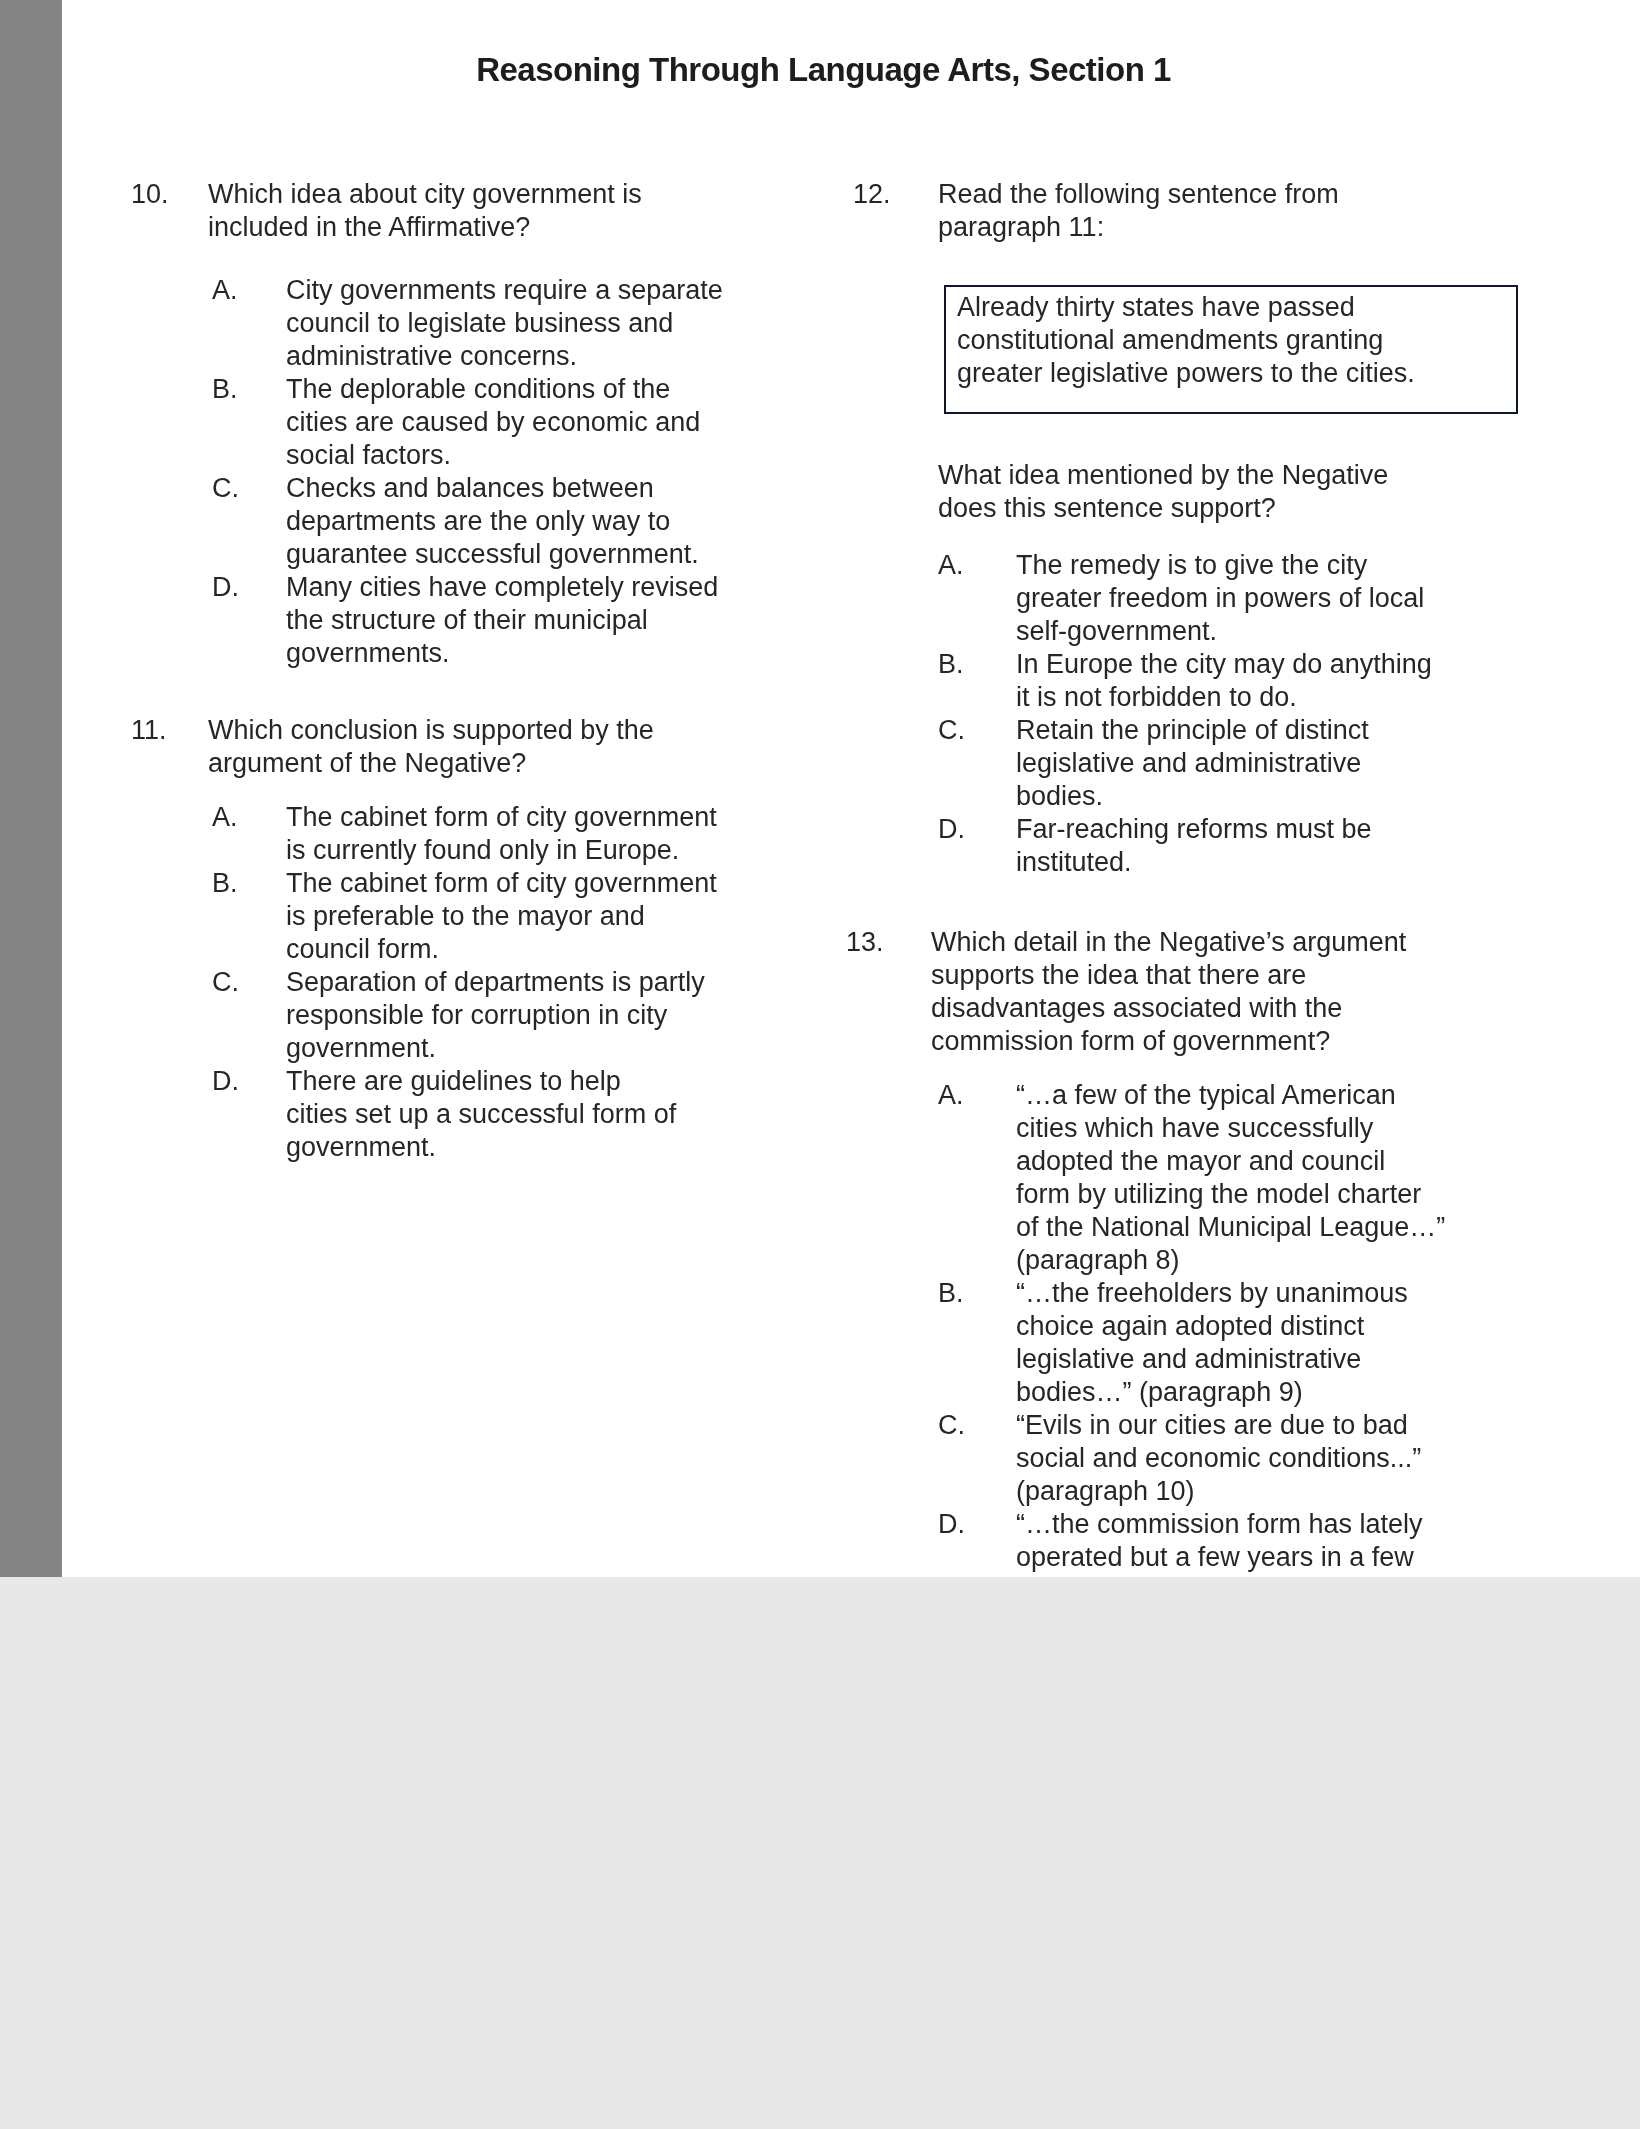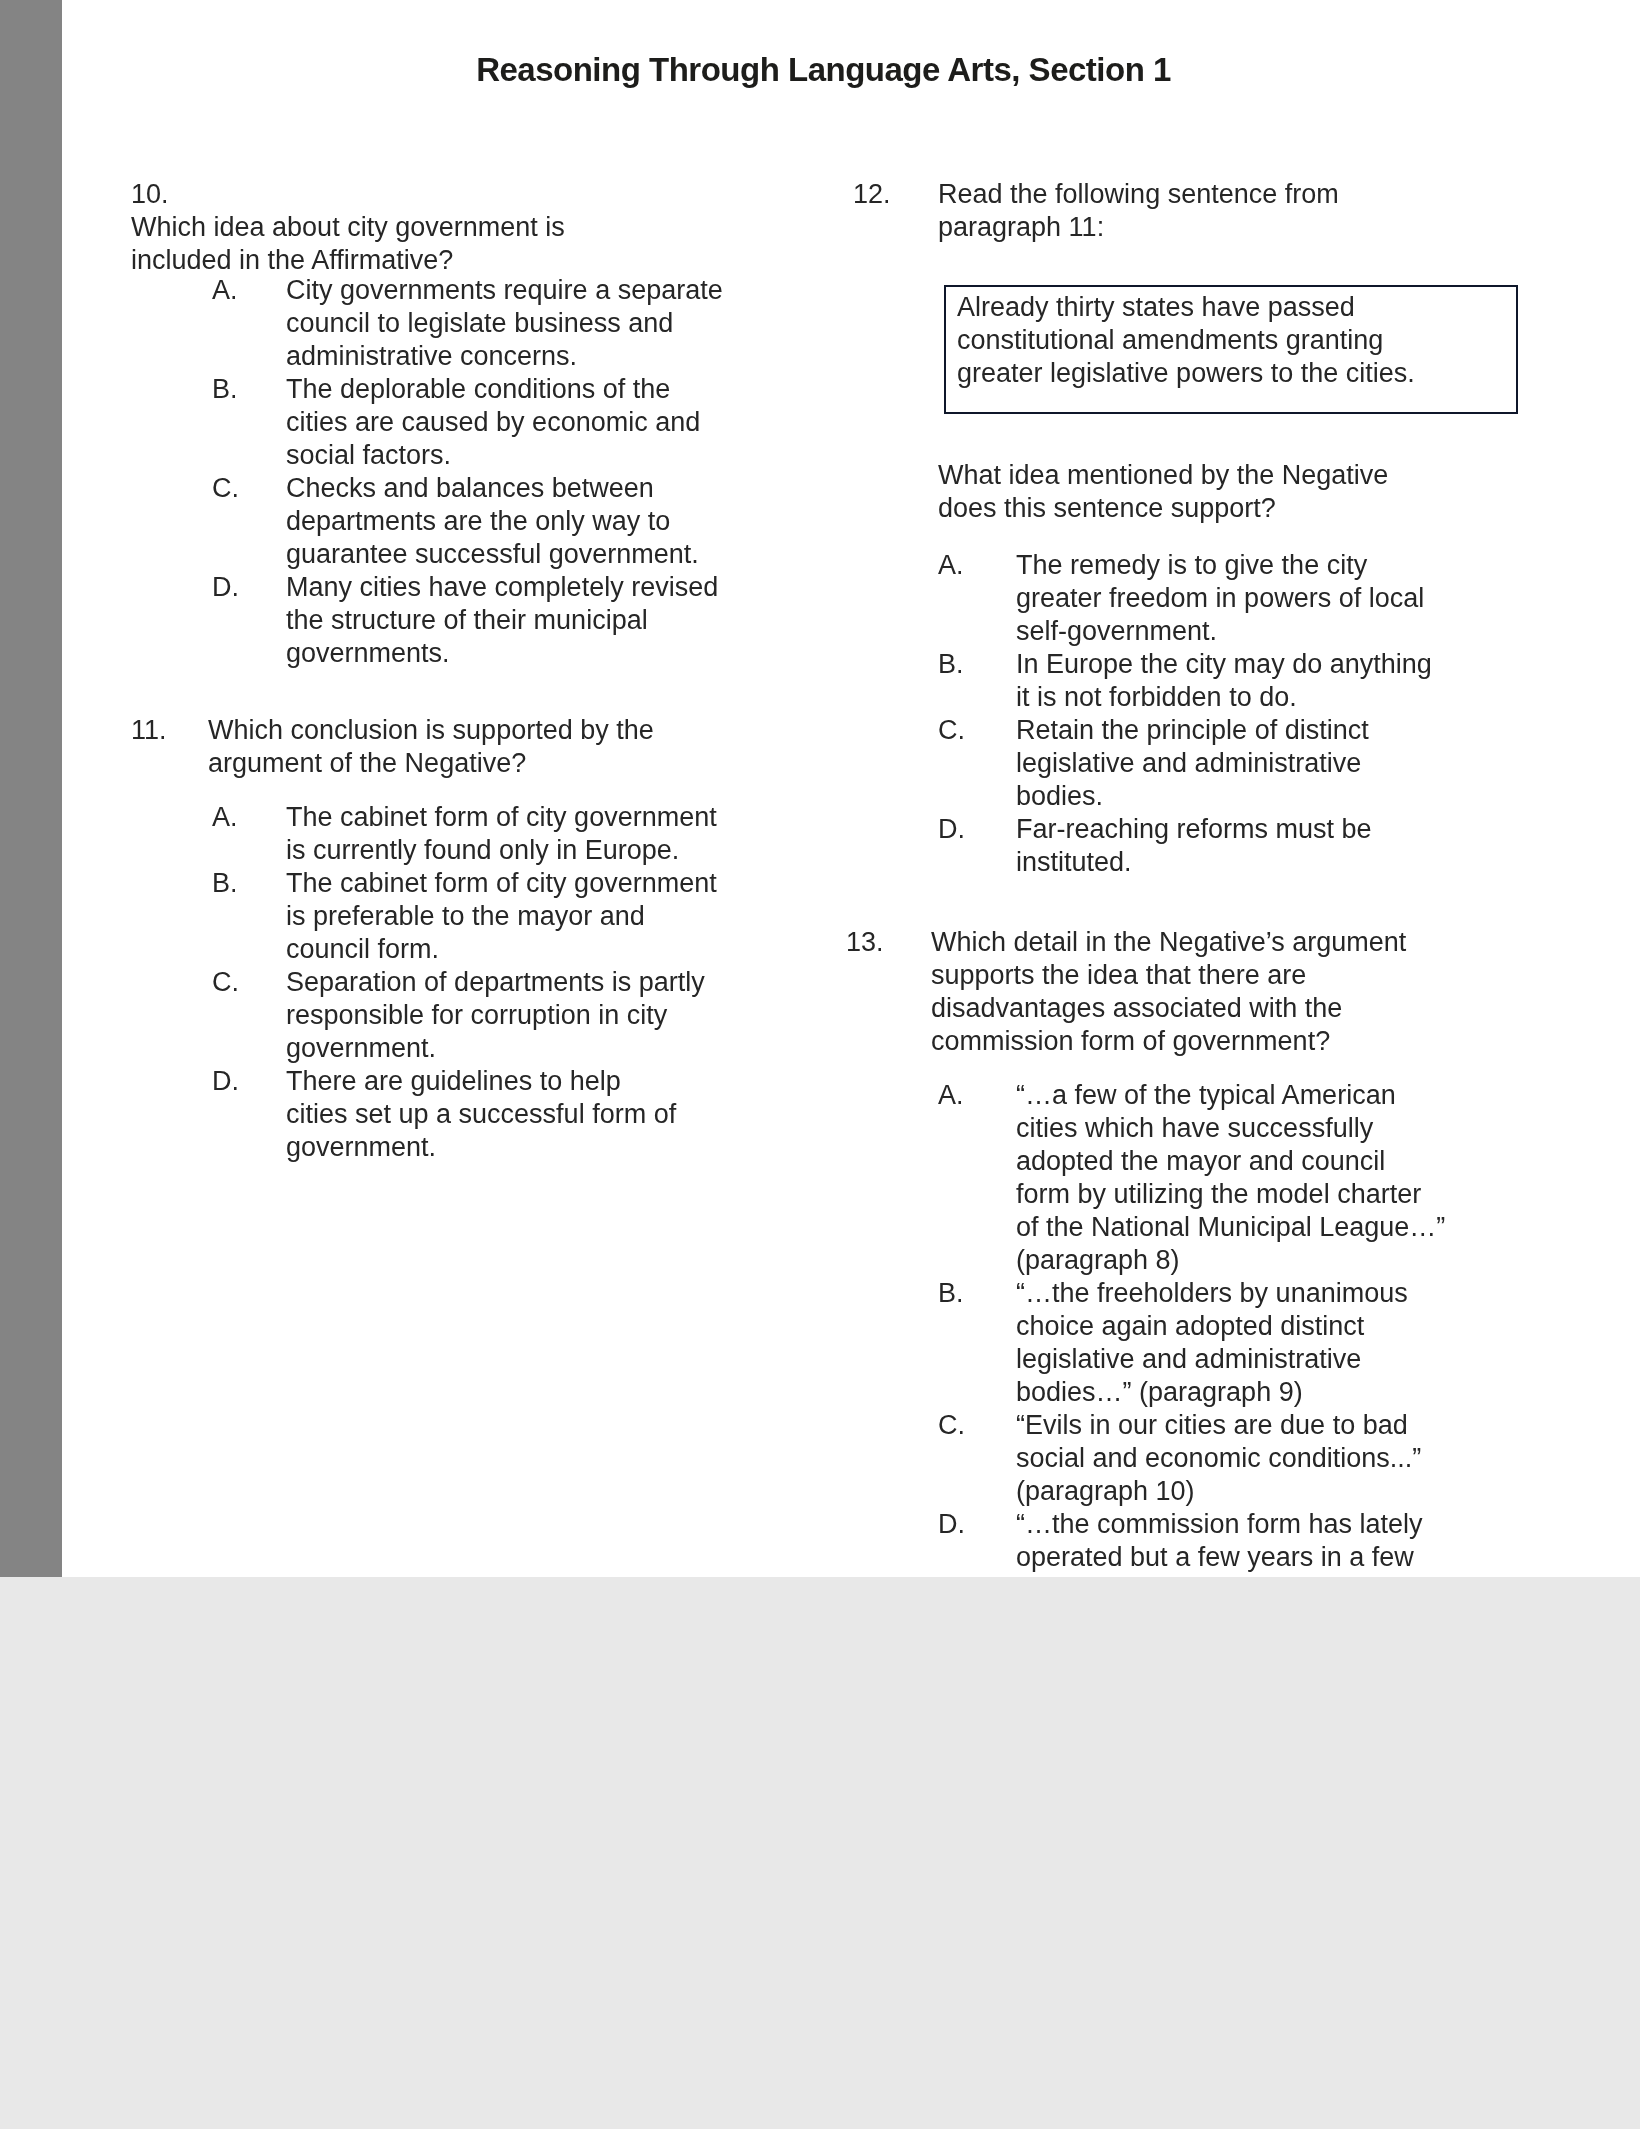--- a/index.html
+++ b/index.html
@@ -50,21 +50,21 @@
   .footer-link { color:#4a4a4a; text-decoration:underline; white-space:pre; cursor:pointer; }
 </style>
 </head>
 <body>
 
 <div class="page">
   <div class="accent-bar"></div>
 
   <div class="page-title">Reasoning Through Language Arts, Section 1</div>
 
-  <div class="qblock" style="left:131px; top:178px;flex-direction:column;">
+  <div class="qblock" style="left:131px; top:178px;">
     <div class="qnum">10.</div>
     <div class="stem">Which idea about city government is
 included in the Affirmative?</div>
   </div>
   <div class="opts" style="left:212px; top:274px;">
     <div class="opt">
       <div class="opt-letter">A.</div>
       <div class="opt-text">City governments require a separate
 council to legislate business and
 administrative concerns.</div>

